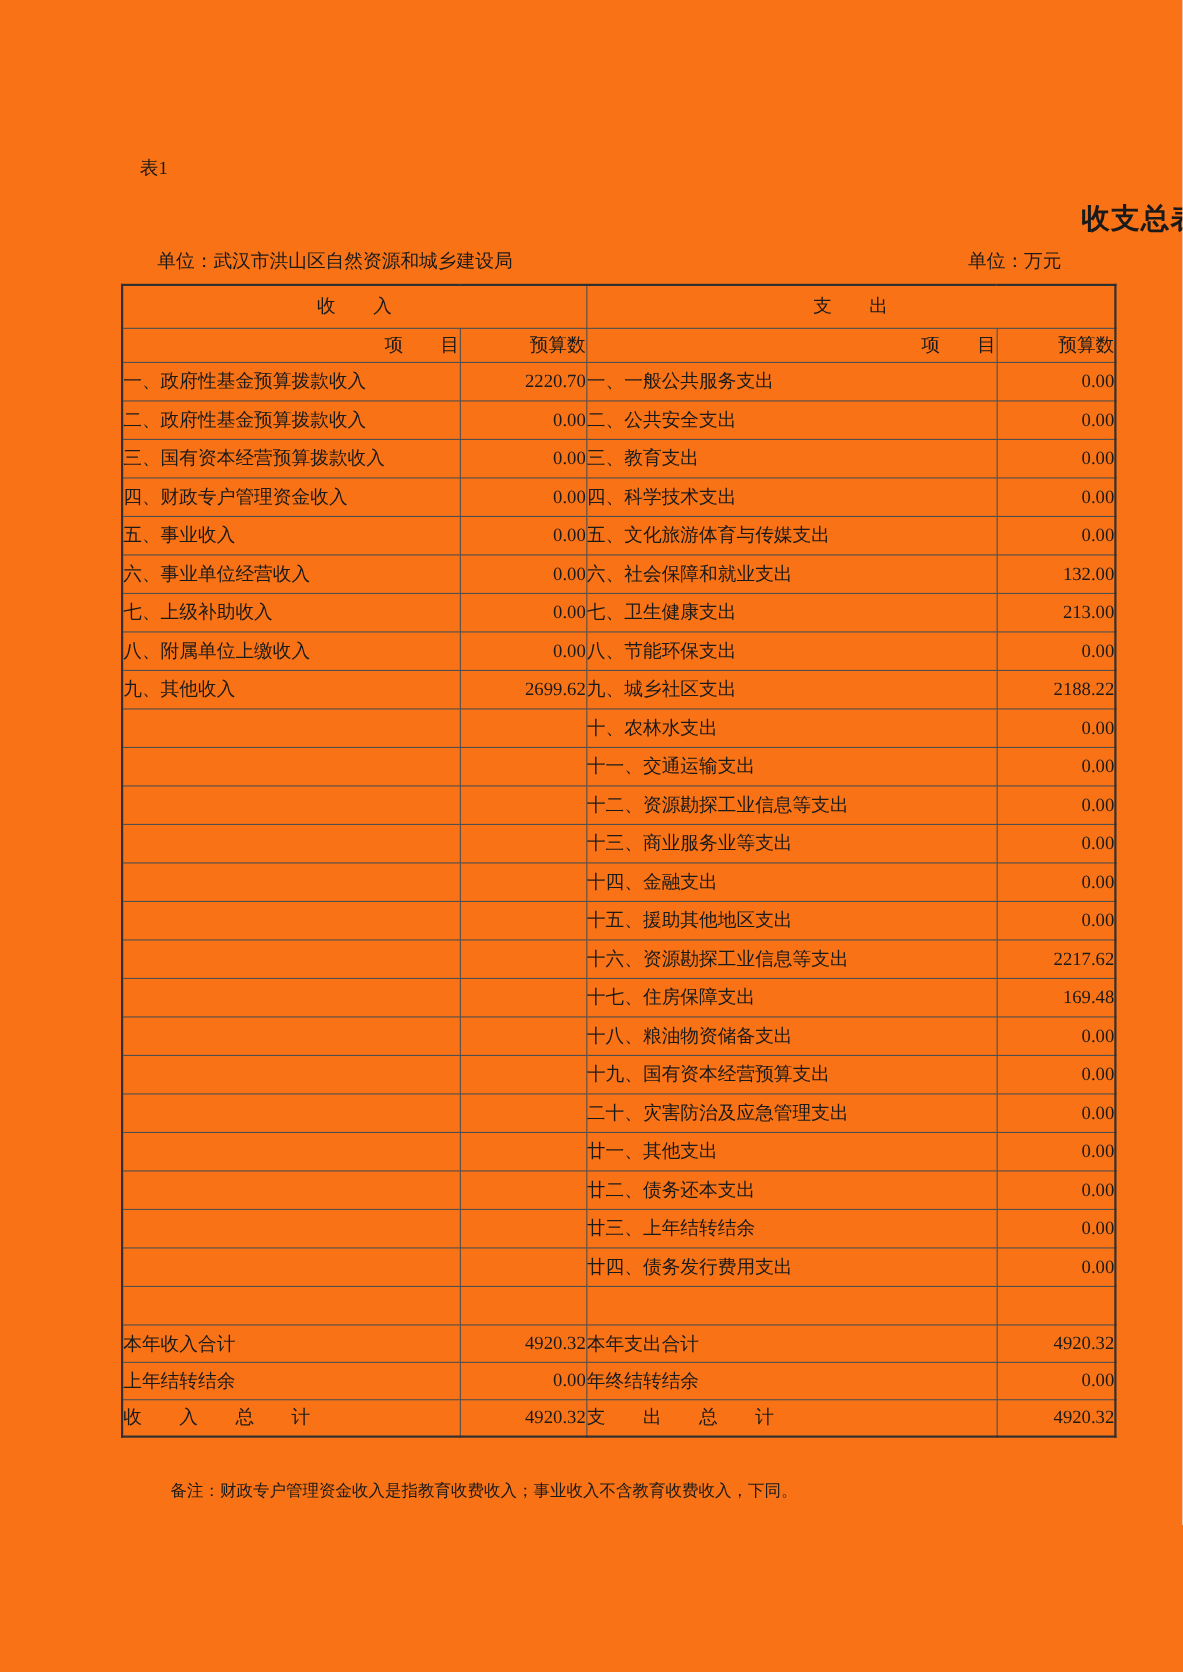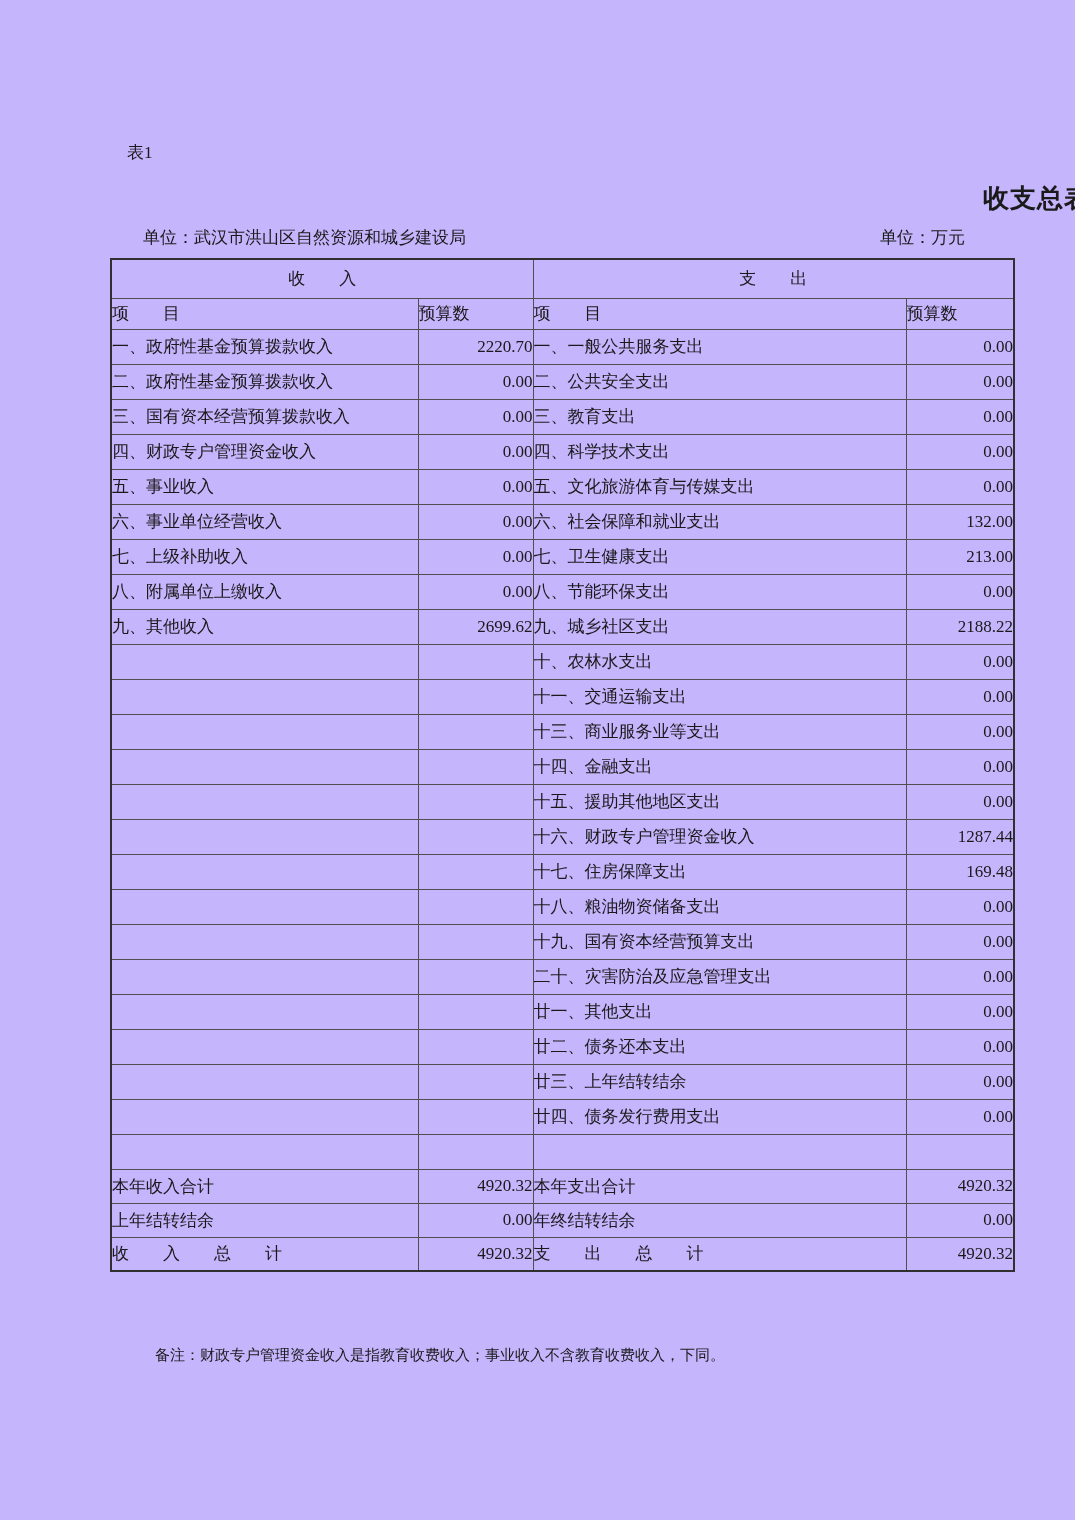--- a/index.html
+++ b/index.html
@@ -1,21 +1,21 @@
 <!DOCTYPE html>
 <html><head>
 <meta charset="utf-8">
 <style>
   * { box-sizing: border-box; }
   html, body { margin: 0; padding: 0; background: #ffffff; }
   .page {
     position: relative;
     width: 1075px;
     height: 1520px;
-    background: #c4b5fd;
+    background: #f97316;
     font-family: "Liberation Serif", "DejaVu Serif", serif;
     color: #1a1a1a;
     overflow: hidden;
   }
   .tbl-label {
     position: absolute;
     left: 127px;
     top: 141px;
     font-size: 17px;
     white-space: nowrap;
@@ -60,21 +60,21 @@
     padding: 0;
     overflow: hidden;
     white-space: nowrap;
     vertical-align: middle;
   }
   tr.hdr1 { height: 39px; }
   tr.hdr2 { height: 31px; }
   tr.data-row { height: 35px; }
   tr.total-row { height: 34px; padding-left: 36px; }
   th.section { }
-  th.sub { text-align: left; font-family: Liberation Serif, serif; }
+  th.sub { text-align: right; font-family: Liberation Serif, serif; }
   td.item { text-align: left; padding-left: 9px; }
   td.value { text-align: right; padding-right: 13px; }
   .note {
     position: absolute;
     left: 131px;
     top: 1346px;
     font-size: 15px;
     white-space: nowrap;
     margin-left: 24px;
   }
@@ -175,40 +175,46 @@
         </tr>
         <tr class="data-row">
           <td class="item"></td>
           <td class="value"></td>
           <td class="item">十一、交通运输支出</td>
           <td class="value">0.00</td>
         </tr>
         <tr class="data-row">
           <td class="item"></td>
           <td class="value"></td>
+          <td class="item">十二、资源勘探工业信息等支出</td>
+          <td class="value">0.00</td>
+        </tr>
+        <tr class="data-row">
+          <td class="item"></td>
+          <td class="value"></td>
           <td class="item">十三、商业服务业等支出</td>
           <td class="value">0.00</td>
         </tr>
         <tr class="data-row">
           <td class="item"></td>
           <td class="value"></td>
           <td class="item">十四、金融支出</td>
           <td class="value">0.00</td>
         </tr>
         <tr class="data-row">
           <td class="item"></td>
           <td class="value"></td>
           <td class="item">十五、援助其他地区支出</td>
           <td class="value">0.00</td>
         </tr>
         <tr class="data-row">
           <td class="item"></td>
           <td class="value"></td>
-          <td class="item">十六、财政专户管理资金收入</td>
-          <td class="value">1287.44</td>
+          <td class="item">十六、资源勘探工业信息等支出</td>
+          <td class="value">2217.62</td>
         </tr>
         <tr class="data-row">
           <td class="item"></td>
           <td class="value"></td>
           <td class="item">十七、住房保障支出</td>
           <td class="value">169.48</td>
         </tr>
         <tr class="data-row">
           <td class="item"></td>
           <td class="value"></td>

